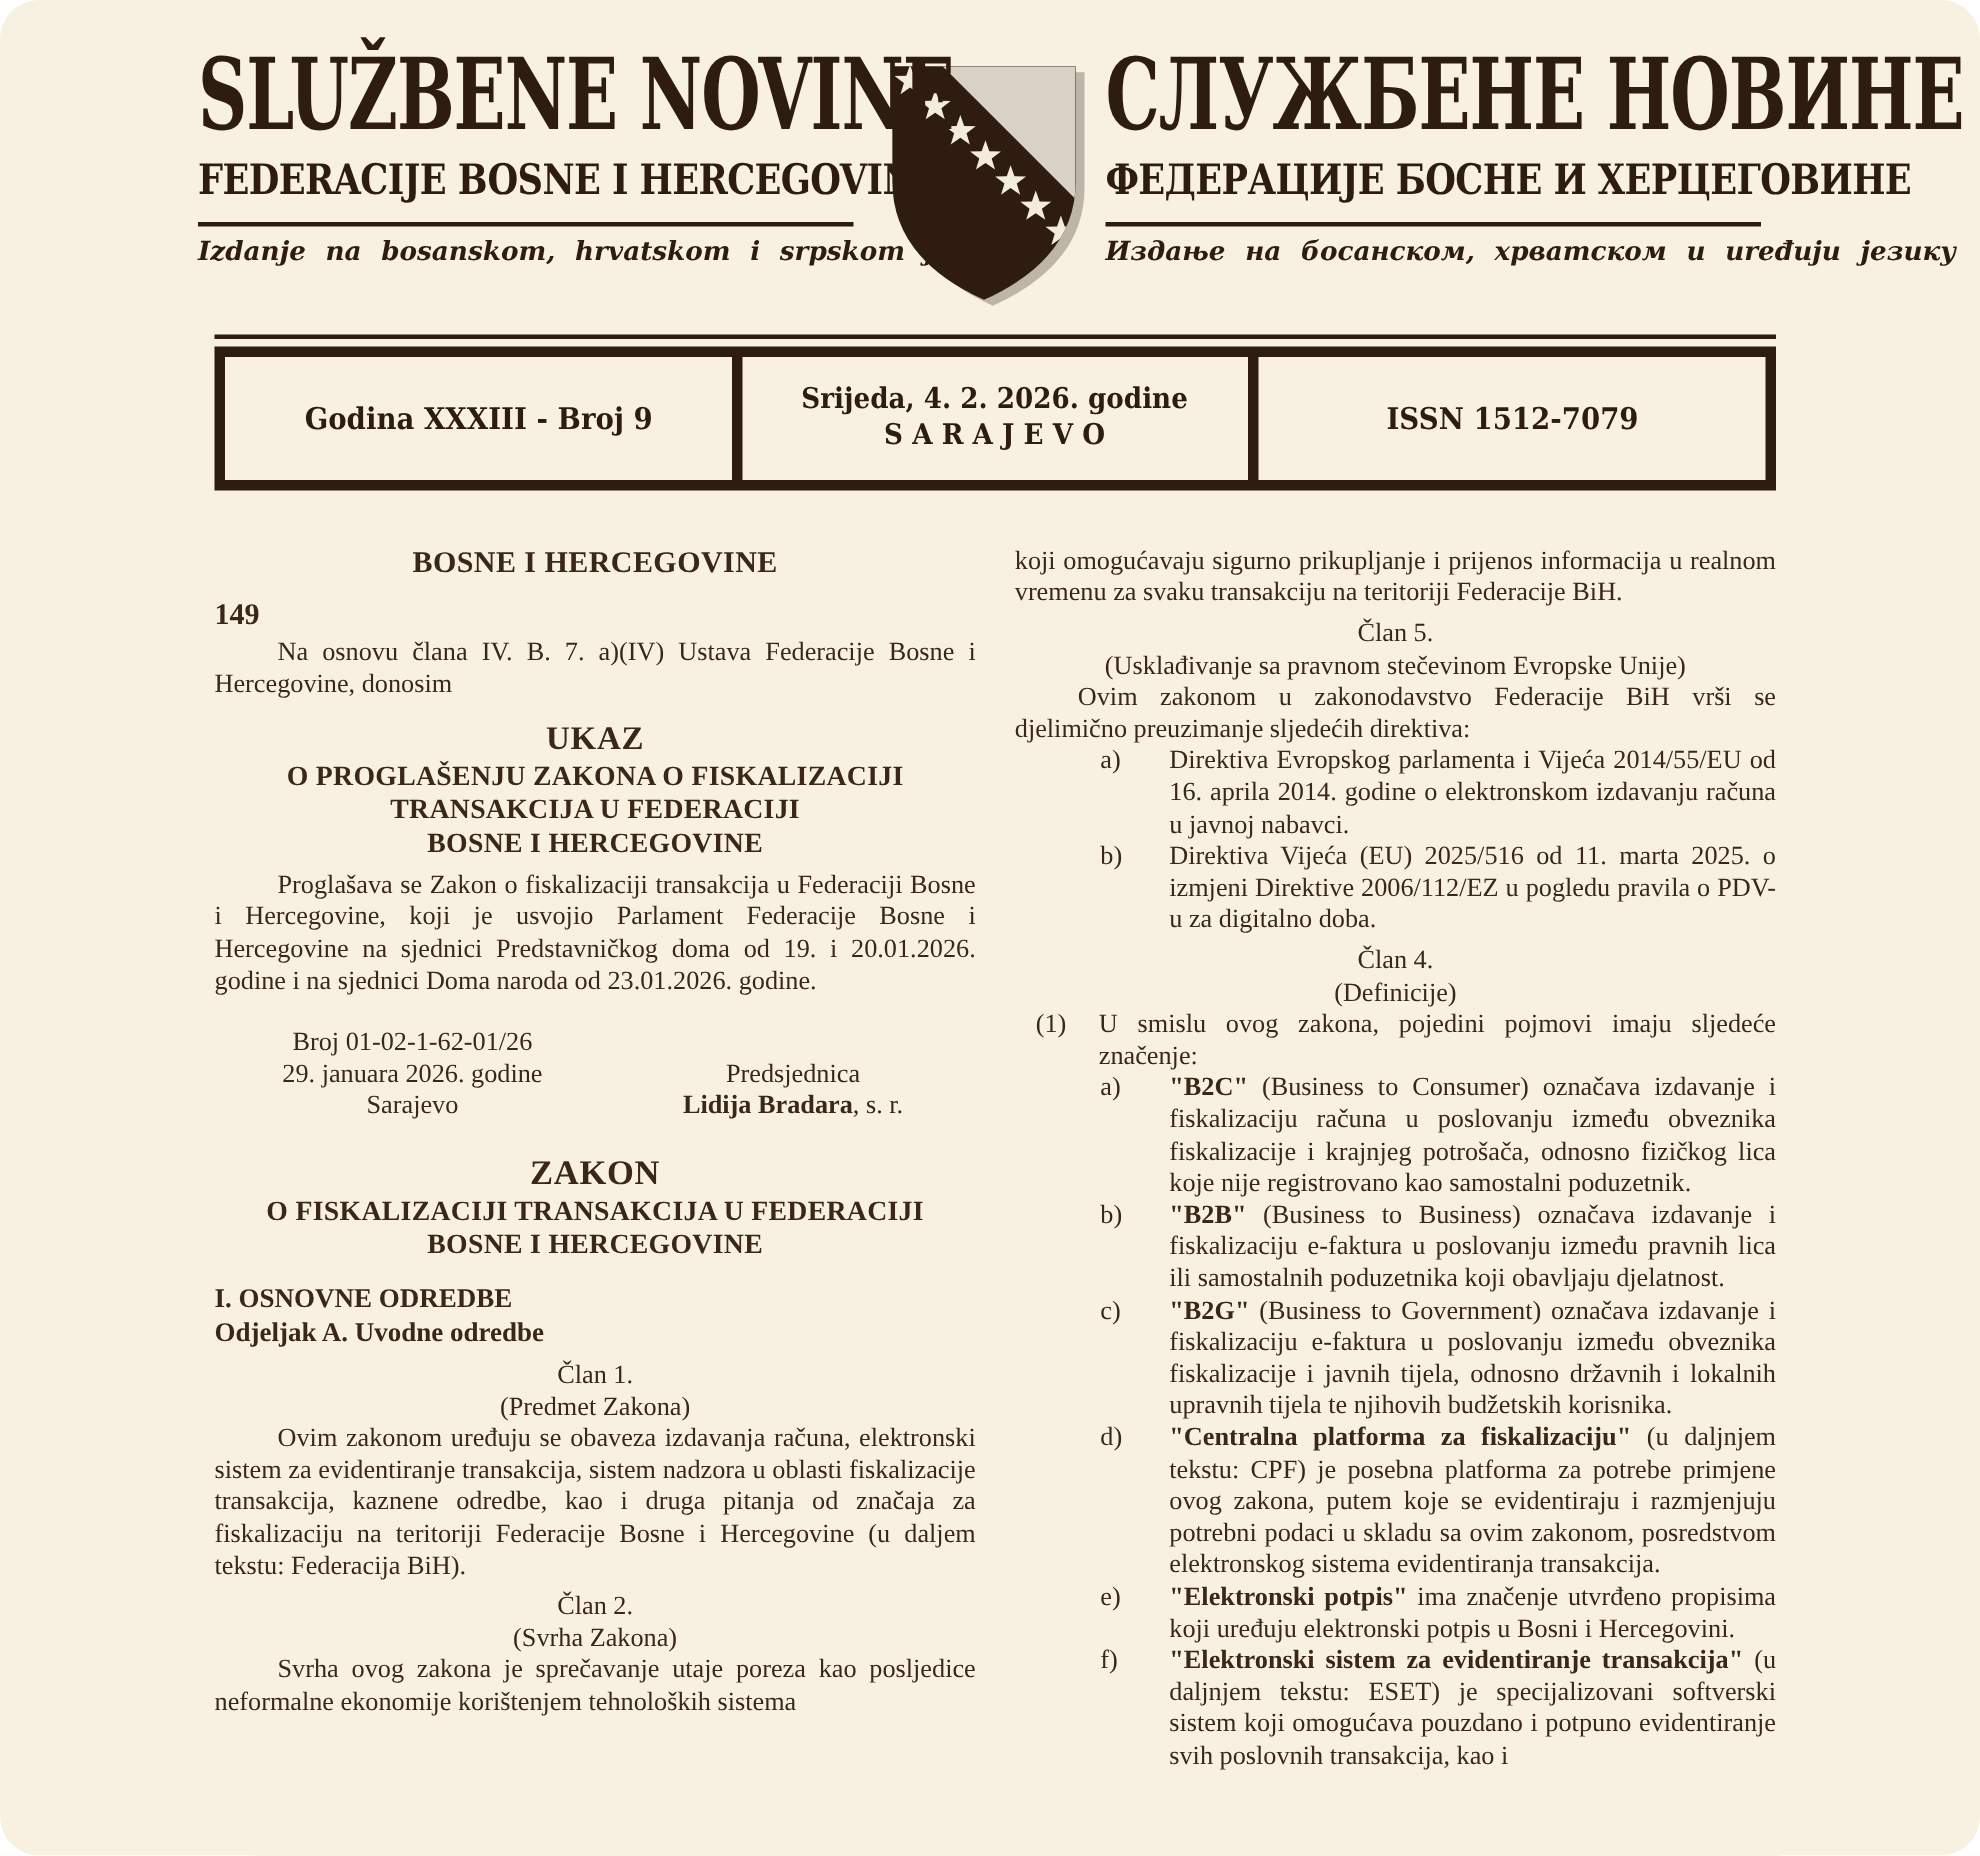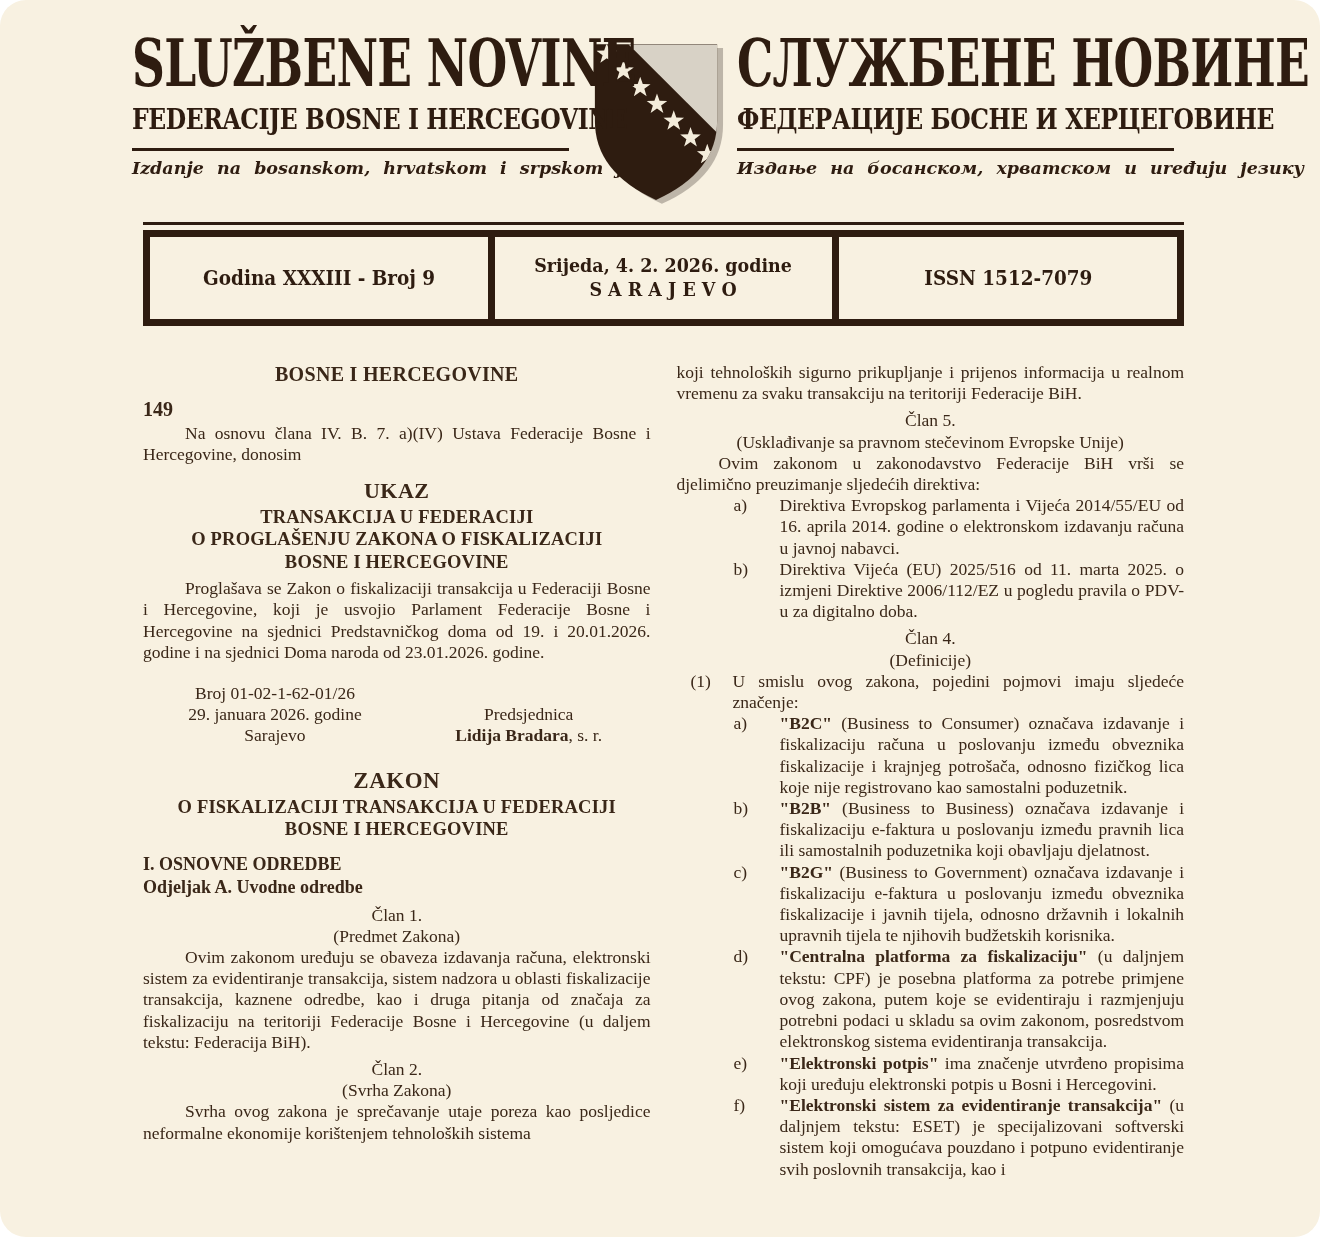--- a/index.html
+++ b/index.html
@@ -142,22 +142,22 @@
 
       <div class="col">
         <div class="head-inst">
           <div>BOSNE I HERCEGOVINE</div>
         </div>
         <div class="act-num">149</div>
         <p class="p">Na osnovu člana IV. B. 7. a)(IV) Ustava Federacije Bosne i Hercegovine, donosim</p>
 
         <div class="head-ukaz">UKAZ</div>
         <div class="head-ukaz-sub">
+          <div>O PROGLAŠENJU ZAKONA O FISKALIZACIJI</div>
           <div>TRANSAKCIJA U FEDERACIJI</div>
-          <div>O PROGLAŠENJU ZAKONA O FISKALIZACIJI</div>
           <div>BOSNE I HERCEGOVINE</div>
         </div>
         <p class="p" style="margin-top:5px">Proglašava se Zakon o fiskalizaciji transakcija u Federaciji Bosne i Hercegovine, koji je usvojio Parlament Federacije Bosne i Hercegovine na sjednici Predstavničkog doma od 19. i 20.01.2026. godine i na sjednici Doma naroda od 23.01.2026. godine.</p>
 
         <div class="sig">
           <div class="sig-left">
             <div>Broj 01-02-1-62-01/26</div>
             <div>29. januara 2026. godine</div>
             <div>Sarajevo</div>
           </div>
@@ -179,21 +179,21 @@
         <div class="hc clan">Član 1.</div>
         <div class="hc">(Predmet Zakona)</div>
         <p class="p">Ovim zakonom uređuju se obaveza izdavanja računa, elektronski sistem za evidentiranje transakcija, sistem nadzora u oblasti fiskalizacije transakcija, kaznene odredbe, kao i druga pitanja od značaja za fiskalizaciju na teritoriji Federacije Bosne i Hercegovine (u daljem tekstu: Federacija BiH).</p>
 
         <div class="hc clan">Član 2.</div>
         <div class="hc">(Svrha Zakona)</div>
         <p class="p">Svrha ovog zakona je sprečavanje utaje poreza kao posljedice neformalne ekonomije korištenjem tehnoloških sistema</p>
       </div>
 
       <div class="col">
-        <p class="p noindent">koji tehnoloških sigurno prikupljanje i prijenos informacija u realnom vremenu za svaku transakciju na teritoriji Federacije BiH.</p>
+        <p class="p noindent">koji omogućavaju sigurno prikupljanje i prijenos informacija u realnom vremenu za svaku transakciju na teritoriji Federacije BiH.</p>
 
         <div class="hc clan">Član 5.</div>
         <div class="hc">(Usklađivanje sa pravnom stečevinom Evropske Unije)</div>
         <p class="p">Ovim zakonom u zakonodavstvo Federacije BiH vrši se djelimično preuzimanje sljedećih direktiva:</p>
 
         <div class="def-item">
           <div class="marker">a)</div>
           <div class="body">Direktiva Evropskog parlamenta i Vijeća 2014/55/EU od 16. aprila 2014. godine o elektronskom izdavanju računa u javnoj nabavci.</div>
         </div>
         <div class="def-item">

